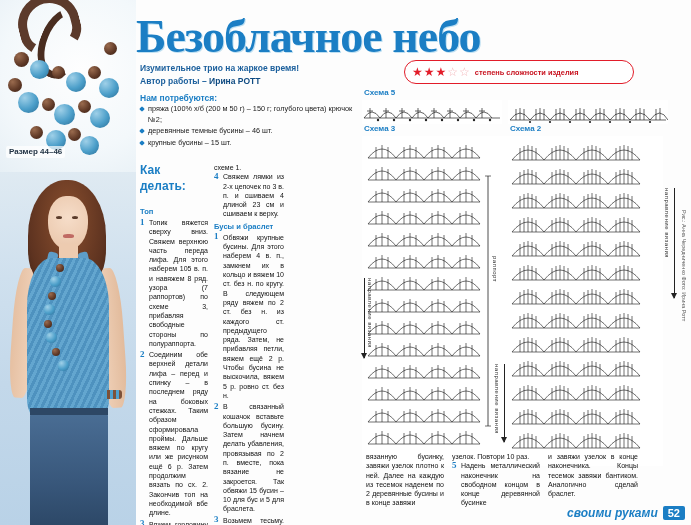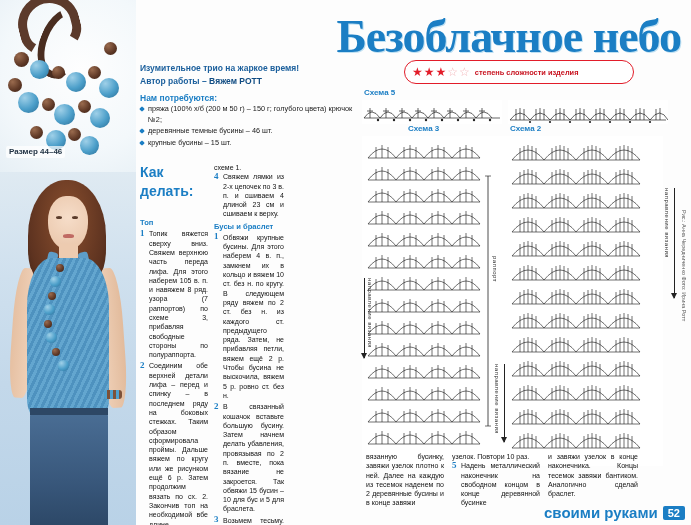--- a/index.html
+++ b/index.html
@@ -79,21 +79,20 @@
   .m-belt { position:absolute; left:30px; top:236px; width:78px; height:7px; background:#2d4765; }
   .m-bracelet { position:absolute; left:104px; top:218px; width:18px; height:9px;
     background: repeating-linear-gradient(90deg,#4fa0cd 0 3px,#7d5138 3px 6px); border-radius:3px; }
   
   .title {
     position:absolute; left:136px; top:10px; width:545px; height:52px;
     font-family:"Liberation Serif", serif;
     font-size:46px; font-weight:bold; color:#1b7ec4;
     letter-spacing:-1px; white-space:nowrap;
     text-shadow: 1px 1px 0 #bfe0f2;
-    text-align: right;
   }
   .subtitle {
     position:absolute; left:140px; top:62px; width:260px;
     font-size:8.5px; color:#1b5f9c; font-weight:bold; line-height:1.5;
   }
   .author { color:#0f4b82; }
   .need-head {
     position:absolute; left:140px; top:93px; font-size:8.5px; font-weight:bold; color:#1b7ec4;
   }
   .need-list {
@@ -136,33 +135,33 @@
   }
   .arrow-v:after {
     content:""; position:absolute; bottom:-1px; left:-3px;
     border-left:3.5px solid transparent; border-right:3.5px solid transparent;
     border-top:6px solid #222;
   }
   
   .col {
     position:absolute; font-size:7px; color:#111; line-height:1.33; text-align:justify;
   }
-  .col .h { font-size:14px; font-weight:bold; color:#1b7ec4; margin-bottom:18px; }
+  .col .h { font-size:12px; font-weight:bold; color:#1b7ec4; margin-bottom:12px; }
   .col .hs { font-size:7.6px; font-weight:bold; color:#1b7ec4; margin:3px 0 1px; }
   .step { position:relative; padding-left:9px; margin-bottom:2px; }
   .step .num {
     position:absolute; left:0; top:-0.5px; font-size:9px; font-weight:bold; color:#1b7ec4;
     font-family:"Liberation Serif", serif; line-height:1.1;
   }
   
   .footer-bar {
     position:absolute; left:460px; bottom:4px; width:225px; height:17px;
     display:flex; align-items:center; justify-content:flex-end; gap:5px;
   }
-  .footer-txt { font-size:15px; font-weight:bold; color:#1b7ec4; }
+  .footer-txt { font-size:12px; font-weight:bold; color:#1b7ec4; font-style:italic; }
   .footer-page {
     background:#1b7ec4; color:#fff; font-size:11px; font-weight:bold;
     padding:1px 5px; border-radius:2px;
   }
   .credits {
     position:absolute; right:4px; top:210px;
     font-size:5.5px; color:#555;
     writing-mode: vertical-rl;
   }
 </style>
@@ -221,21 +220,21 @@
       <div class="m-bracelet"></div>
       <div class="m-jeans"></div>
       <div class="m-belt"></div>
     </div>
   </div>
 
   <div class="title">Безоблачное небо</div>
 
   <div class="subtitle">
     <div>Изумительное трио на жаркое время!</div>
-    <div><span>Автор работы – </span><span class="author">Вяжем РОТТ</span></div>
+    <div><span>Автор работы – </span><span class="author">Ирина РОТТ</span></div>
   </div>
 
   <div class="need-head">Нам потребуются:</div>
   <div class="need-list">
     <div class="li">пряжа (100% х/б (200 м 50 г) – 150 г; голубого цвета) крючок №2;</div>
     <div class="li">деревянные темные бусины – 46 шт.</div>
     <div class="li">крупные бусины – 15 шт.</div>
   </div>
 
   <div class="difficulty">
@@ -246,21 +245,21 @@
       <span class="star off">☆</span>
       <span class="star off">☆</span>
     </div>
     <span class="difficulty-label">степень сложности изделия</span>
   </div>
 
   <div class="schema-area">
 
     <div class="sch-label" style="left:6px; top:0;">Схема 5</div>
     <div class="sch-label" style="left:152px; top:12px;">Схема 4</div>
-    <div class="sch-label" style="left:6px; top:36px;margin-left:44px;">Схема 3</div>
+    <div class="sch-label" style="left:6px; top:36px;">Схема 3</div>
     <div class="sch-label" style="left:152px; top:36px;">Схема 2</div>
 
     <div class="sch-box" style="left:4px; top:12px; width:140px; height:24px;">
       <svg width="140" height="24" viewBox="0 0 140 24">
         <g stroke="#222" stroke-width="0.7" fill="none">
           <path d="M2 18 q8 -12 16 0 q8 -12 16 0 q8 -12 16 0 q8 -12 16 0 q8 -12 16 0 q8 -12 16 0 q8 -12 16 0 q8 -12 16 0"></path>
           <path d="M2 18 h136"></path>
           <g>
             <line x1="8" y1="18" x2="8" y2="8"></line>
               <line x1="24" y1="18" x2="24" y2="8"></line>

